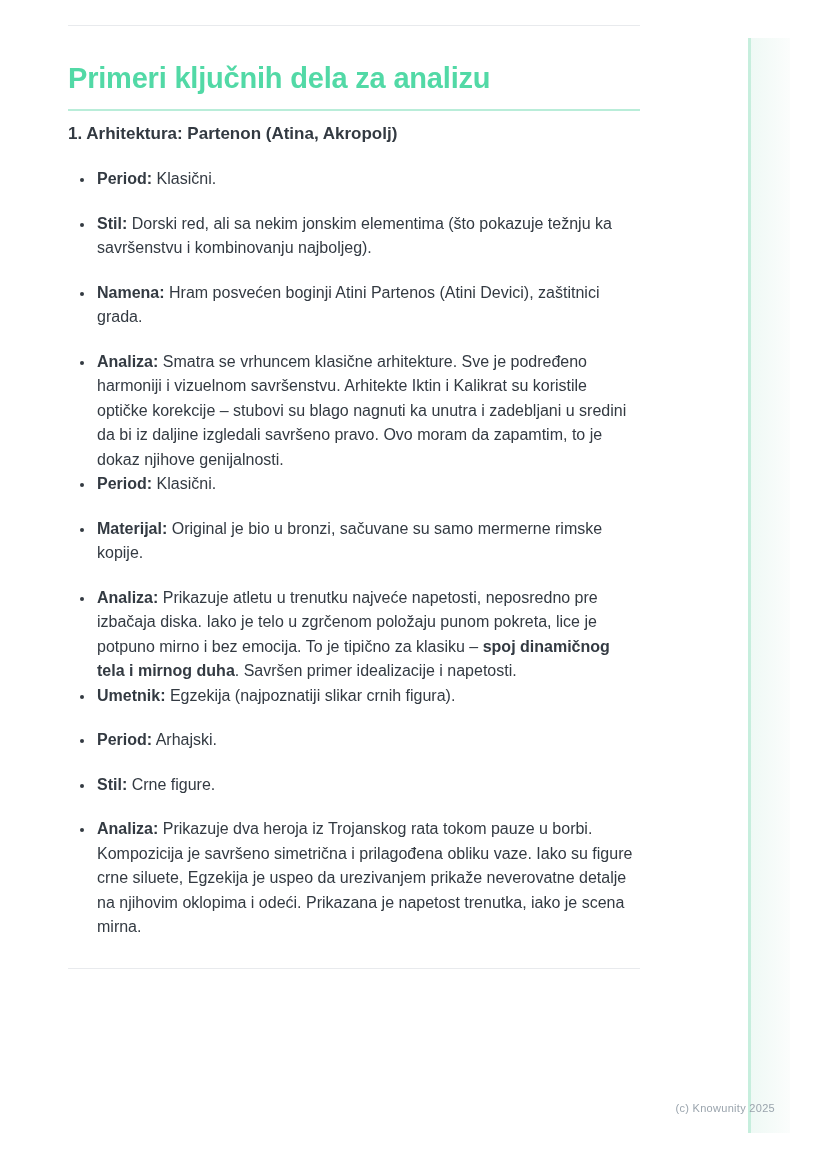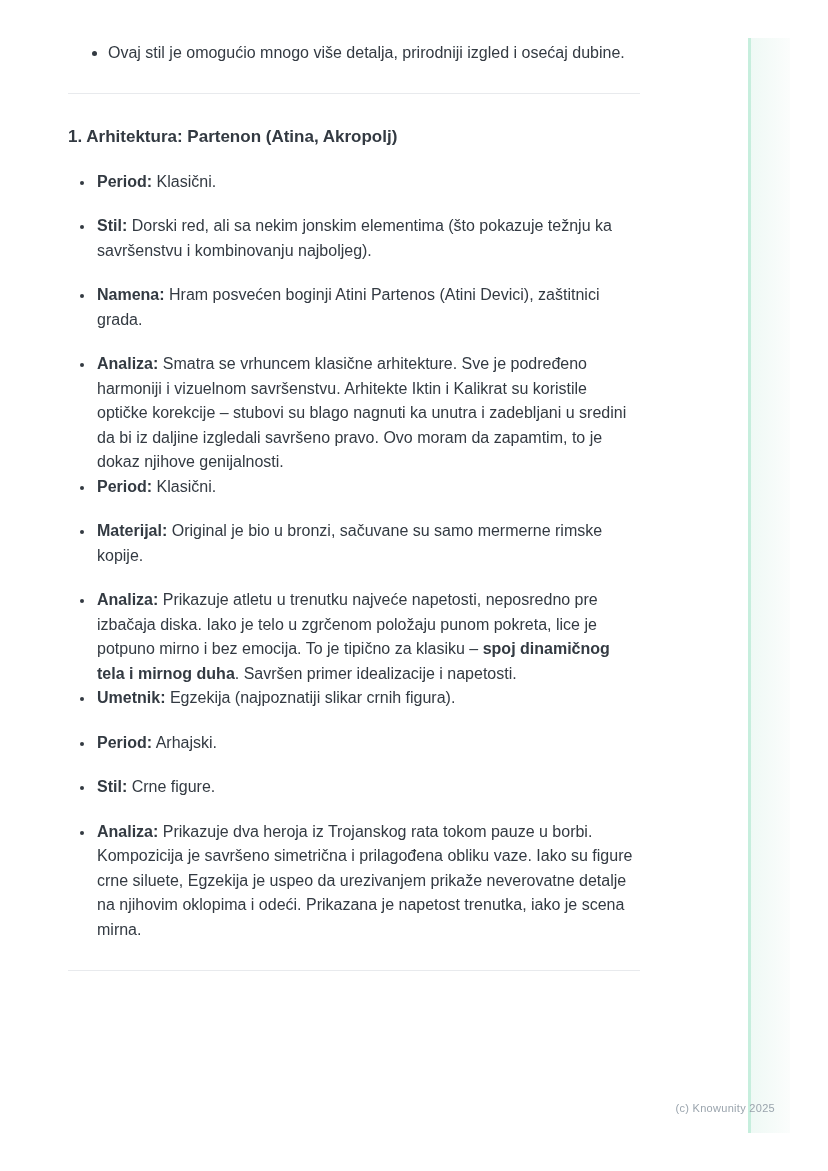--- a/index.html
+++ b/index.html
@@ -45,21 +45,21 @@
     margin-top:36px;
     font-size:29px;
     font-weight:700;
     line-height:1.15;
     color:var(--accent);
     padding-bottom:14px;
     border-bottom:2px solid var(--accent-underline);
     letter-spacing:-0.2px;
   }
   h3.section-heading{
-    margin-top:32px;
+    margin-top:12px;
     font-size:17px;
     font-weight:700;
     line-height:1.35;
   }
   h3.section-heading + ul{margin-top:21px;}
   ul.bullet-list{
     padding-left:27px;
     list-style:disc;
   }
   ul.bullet-list li{
@@ -96,28 +96,24 @@
     letter-spacing:0.3px;
   }
 </style>
 </head>
 <body>
 
 <div class="side-strip"></div>
 
 <div class="content">
 
-  <ul class="intro-list">
-    <li>
-      <span>Ovaj stil je omogućio mnogo više detalja, prirodniji izgled i osećaj dubine.</span>
-    </li>
-  </ul>
 
   <hr class="divider">
 
+  <h2 class="main-heading">Primeri ključnih dela za analizu</h2>
 
   <h3 class="section-heading">1. Arhitektura: Partenon (Atina, Akropolj)</h3>
   <ul class="bullet-list">
     <li>
       <strong>Period:</strong>
       <span>Klasični.</span>
     </li>
     <li>
       <strong>Stil:</strong>
       <span>Dorski red, ali sa nekim jonskim elementima (što pokazuje težnju ka savršenstvu i kombinovanju najboljeg).</span>

